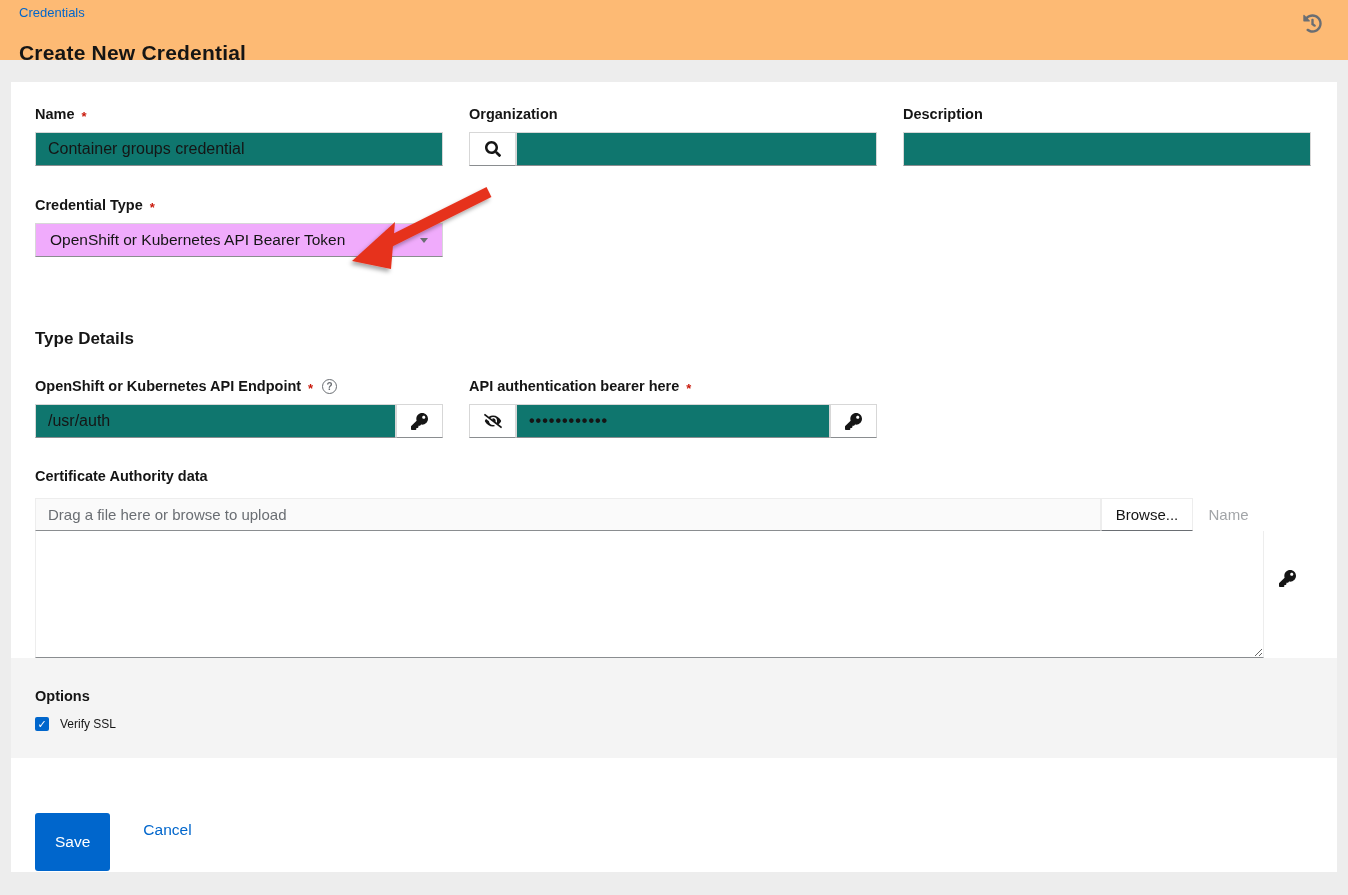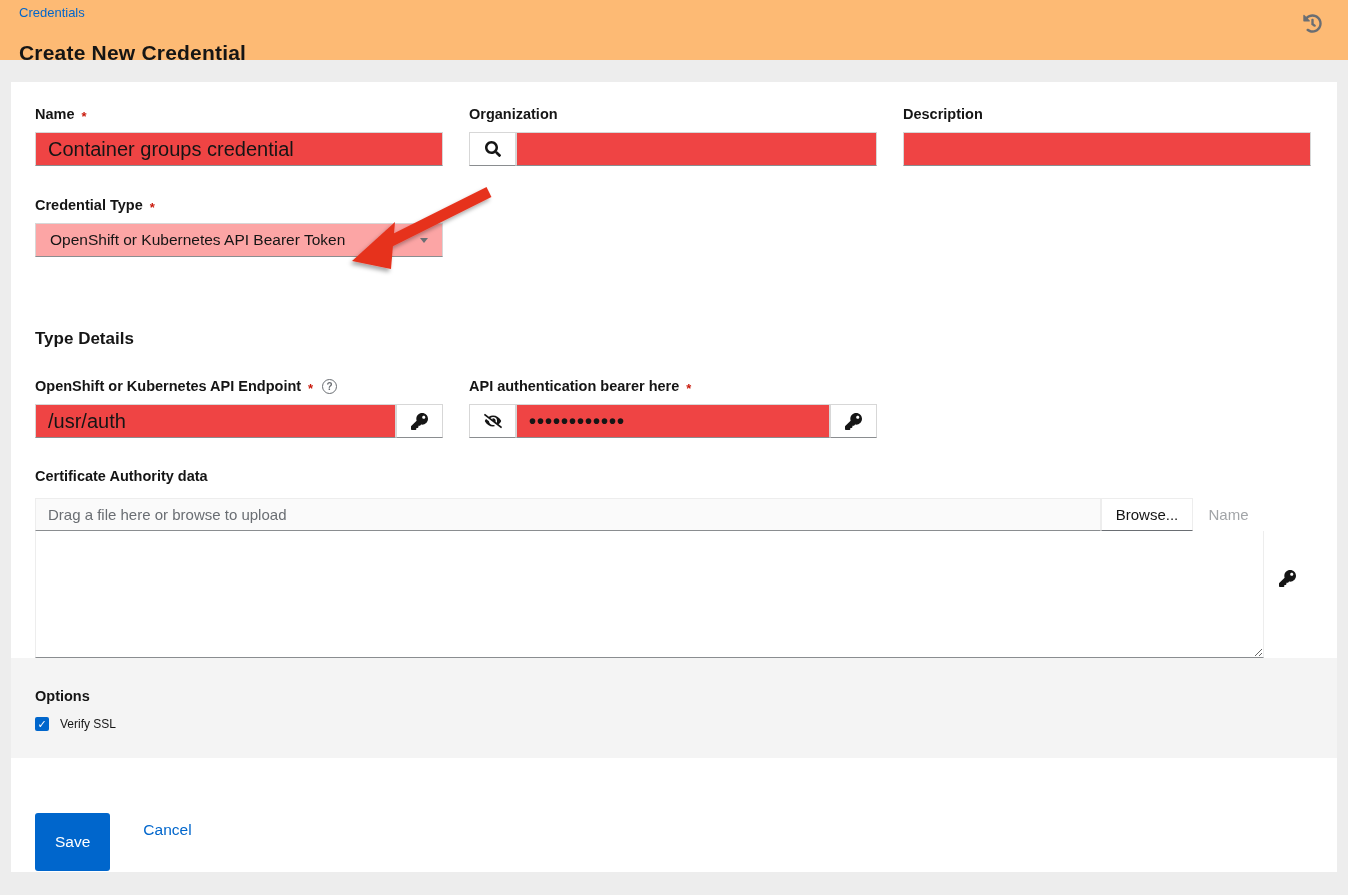--- a/index.html
+++ b/index.html
@@ -18,33 +18,33 @@
   
   .page { margin:22px 11px 0 11px; }
   .card { background:#fff; padding:24px 26px 0 24px; }
   .grid3 { display:grid; grid-template-columns:1fr 1fr 1fr; column-gap:26px; }
   .field-label { display:flex; align-items:center; gap:7px; font-size:14.5px; font-weight:700; margin-bottom:10px;text-align:center; }
   .required { color:#c9190b; font-size:13px; font-weight:700; position:relative; top:2px; }
   .help-icon { width:15px; height:15px; border-radius:50%; border:1px solid #6a6e73; color:#6a6e73;
     font-size:10px; font-weight:700; display:inline-flex; align-items:center; justify-content:center; margin-left:2px; cursor:pointer; }
   input.text-input {
     width:100%; height:34px; border:1px solid #d7d7d7; border-bottom-color:#8a8d90;
-    padding:16px 12px; font-size:20px; color:#151515; background:#ef4444;
+    padding:16px 12px; font-size:16px; color:#151515; background:#0f766e;
     font-family:"Liberation Sans", sans-serif; outline:none;
   }
   .input-group { display:flex; width:100%; }
   .input-group input.text-input { flex:1; min-width:0; }
   .ctrl-btn {
     width:47px; height:34px; flex:0 0 47px; background:#fff; cursor:pointer;
     border:1px solid #d7d7d7; border-bottom-color:#8a8d90;
     display:flex; align-items:center; justify-content:center; padding:0;
   }
   .row2 { margin-top:31px; }
   .select-box {
-    height:34px; border:1px solid #d7d7d7; border-bottom-color:#8a8d90; background:#fca5a5;
+    height:34px; border:1px solid #d7d7d7; border-bottom-color:#8a8d90; background:#f0abfc;
     display:flex; align-items:center; justify-content:space-between; padding:16px 14px; cursor:pointer;
   }
   .select-value { font-size:15.5px; }
   .caret-down { width:0; height:0; border-left:4px solid transparent; border-right:4px solid transparent; border-top:5px solid #6a6e73; }
   .section-title { font-size:17px; font-weight:700; margin-top:72px; }
   .row3 { margin-top:29px; }
   .pw-input { letter-spacing:1px; font-weight:700; font-size:13px; }
   
   .ca-section { margin-top:30px; }
   .ca-label { font-size:14.5px; font-weight:700; margin-bottom:14px; }

